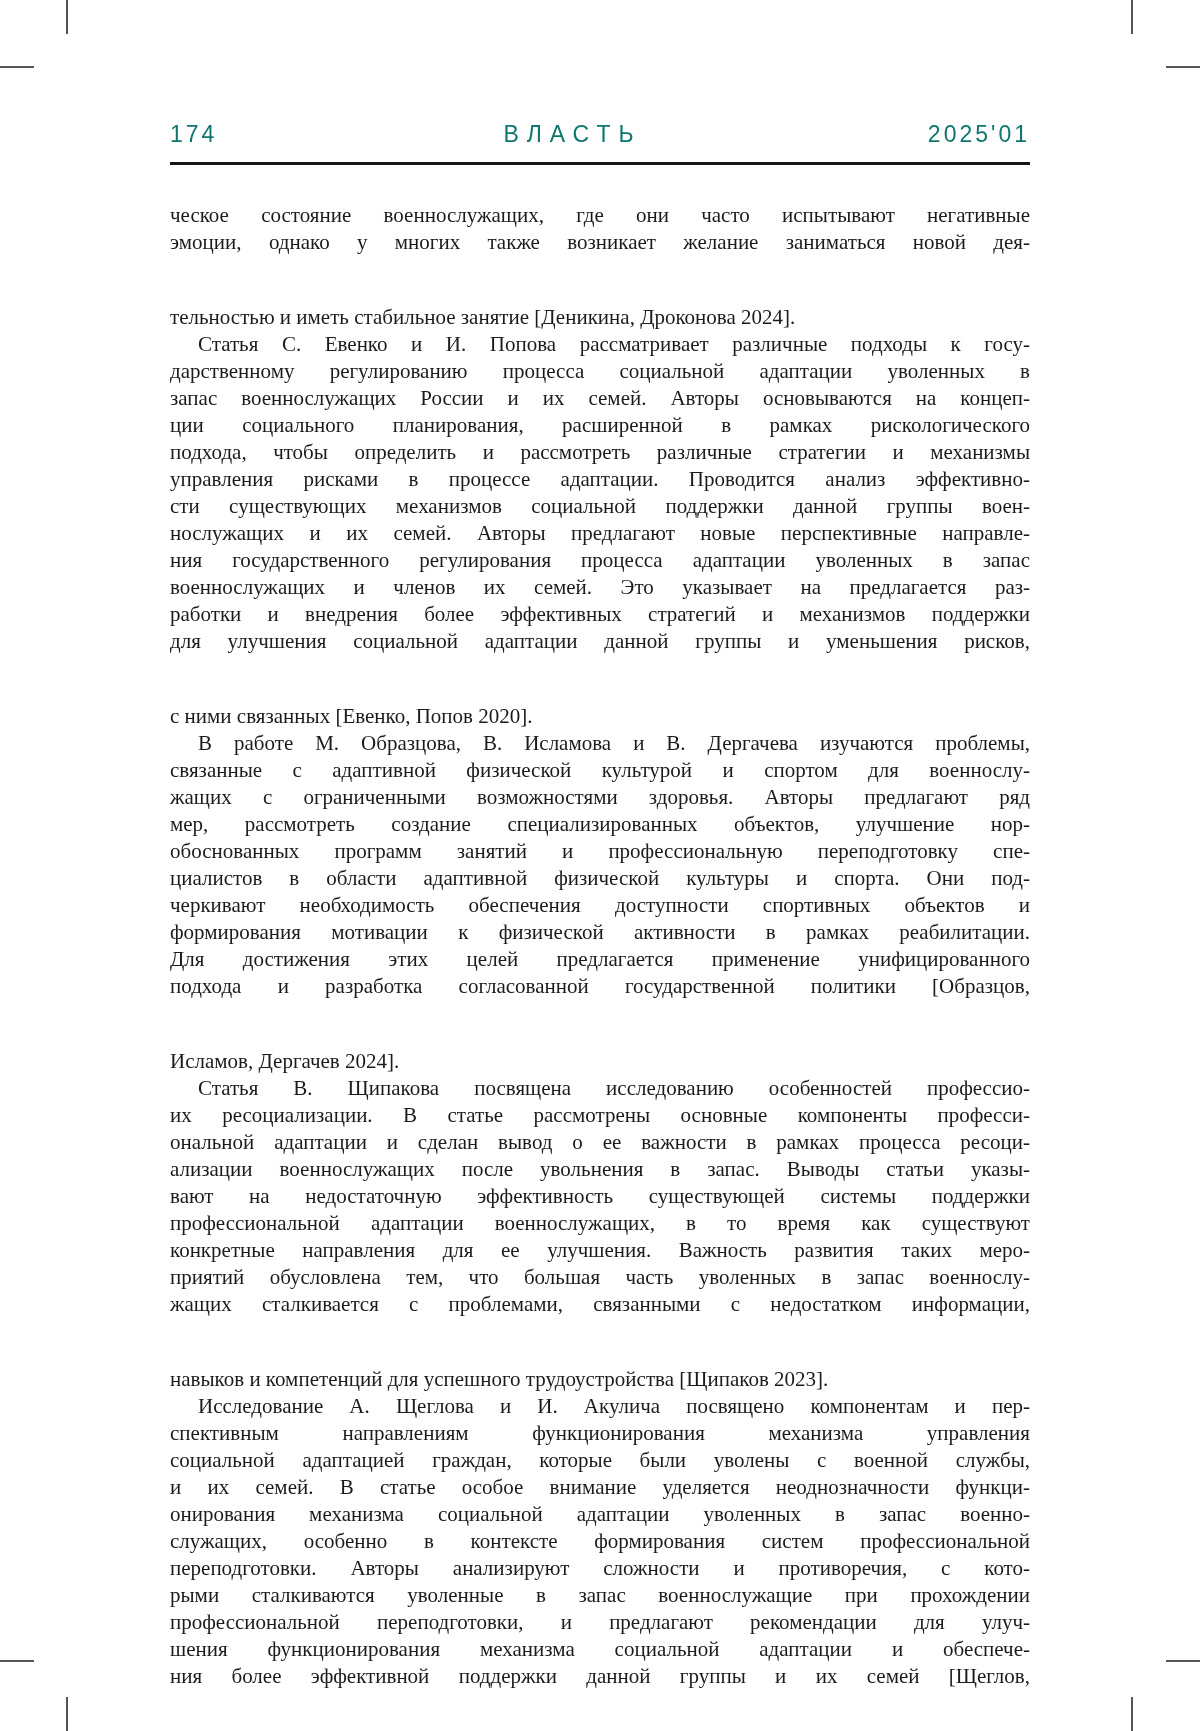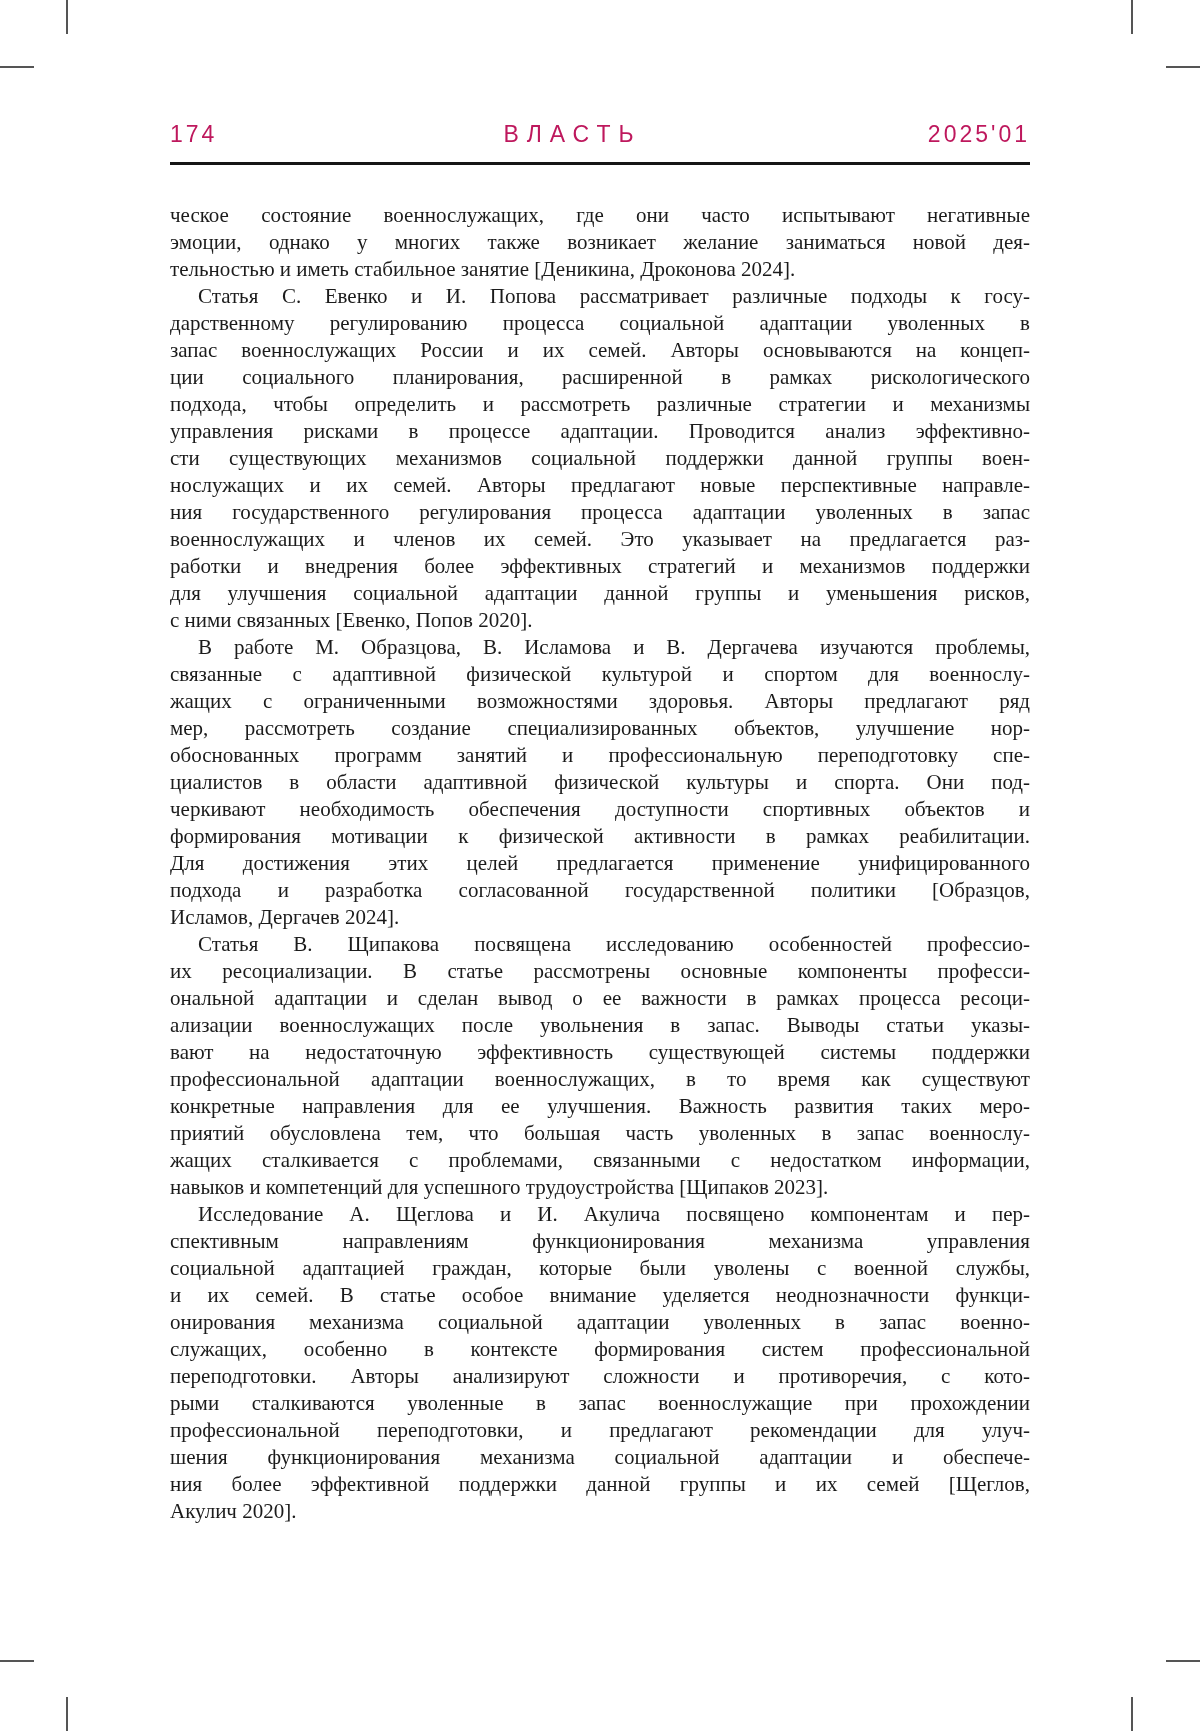--- a/index.html
+++ b/index.html
@@ -30,21 +30,21 @@
   .running-head {
     position: absolute;
     left: 170px;
     top: 121px;
     width: 860px;
     display: flex;
     justify-content: space-between;
     align-items: baseline;
     font-family: "Liberation Sans", "DejaVu Sans", sans-serif;
     font-size: 23px;
-    color: #be185d;
+    color: #0f766e;
   }
   .page-number   { letter-spacing: 3px; }
   .journal-title { letter-spacing: 8px; }
   .issue-label   { letter-spacing: 3px; }
 
   .head-rule {
     position: absolute;
     left: 170px;
     top: 162px;
     width: 860px;
@@ -61,21 +61,21 @@
     font-size: 21px;
   }
   .paragraph { margin: 0; }
   .line {
     height: 27px;
     line-height: 27px;
     text-align: justify;
     text-align-last: justify;
     overflow: hidden;
   }
-  .line.last   { text-align-last: left; }
+  .line.last   { text-align-last: left; margin-top: 48px; }
   .line.indent { padding-left: 28px; }
 </style>
 </head>
 <body>
 
 <div class="page">
 
   <div class="crop cm-tl-v"></div>
   <div class="crop cm-tl-h"></div>
   <div class="crop cm-tr-v"></div>

